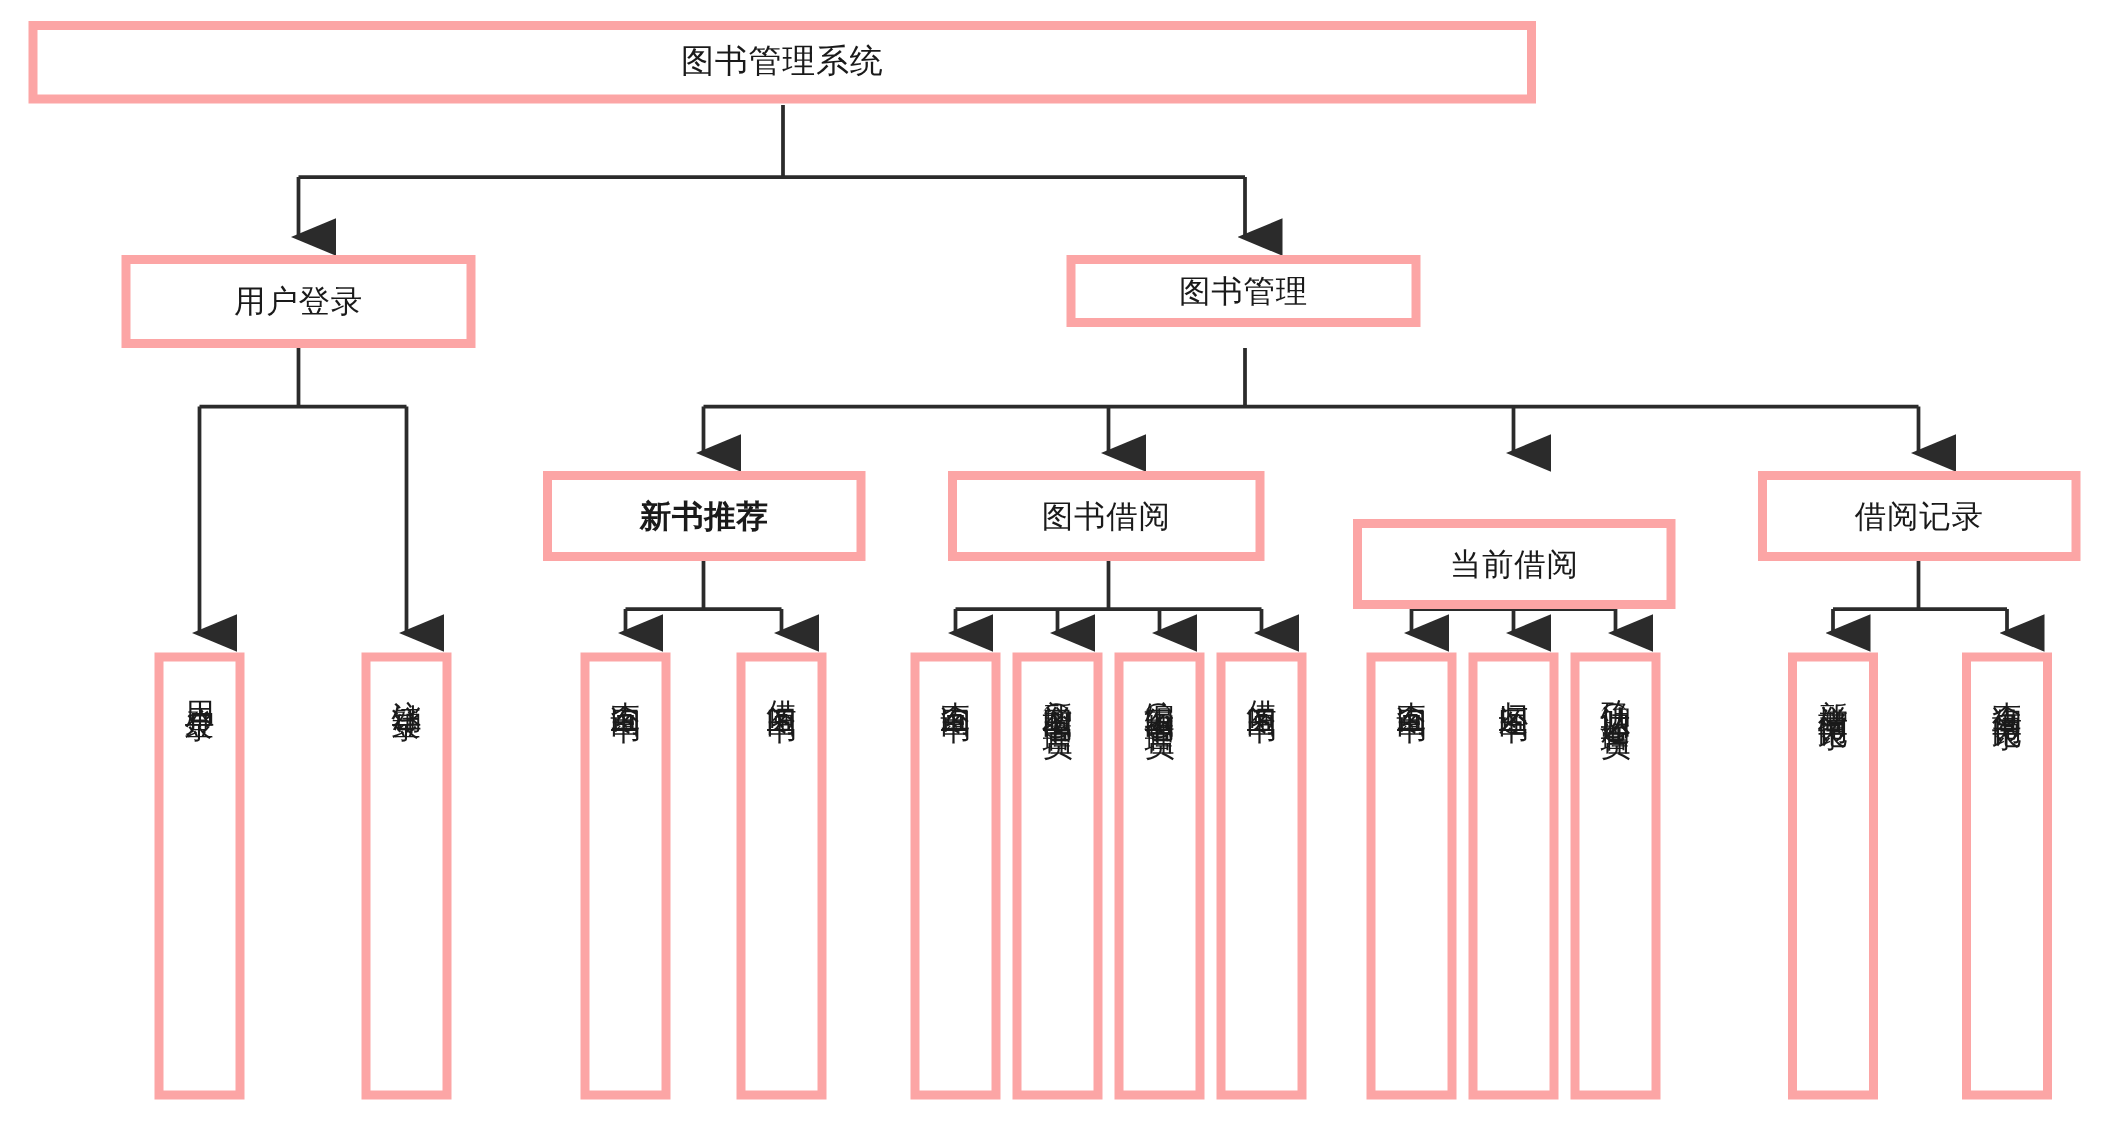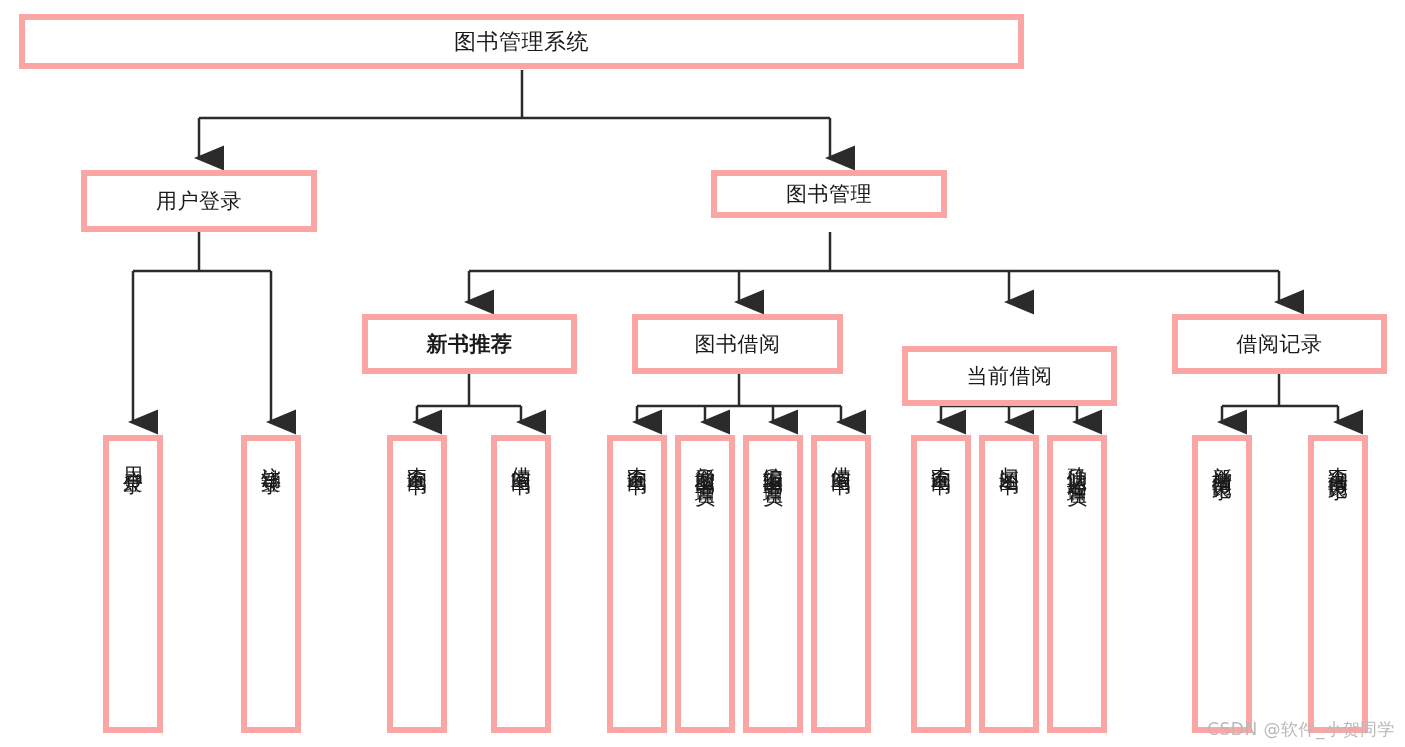--- a/index.html
+++ b/index.html
@@ -189,15 +189,14 @@
     <span class="node-label">确认归还（管理员）</span>
   </div>
 
   <div class="node vertical" style="left:1192px; top:435px; width:60px; height:298px;">
     <span class="node-label">新增借阅记录</span>
   </div>
   <div class="node vertical" style="left:1308px; top:435px; width:60px; height:298px;">
     <span class="node-label">查询借阅记录</span>
   </div>
 
-  <div class="watermark">CSDN @软件_小贺同学</div>
 
 </div>
 
 </body></html>

